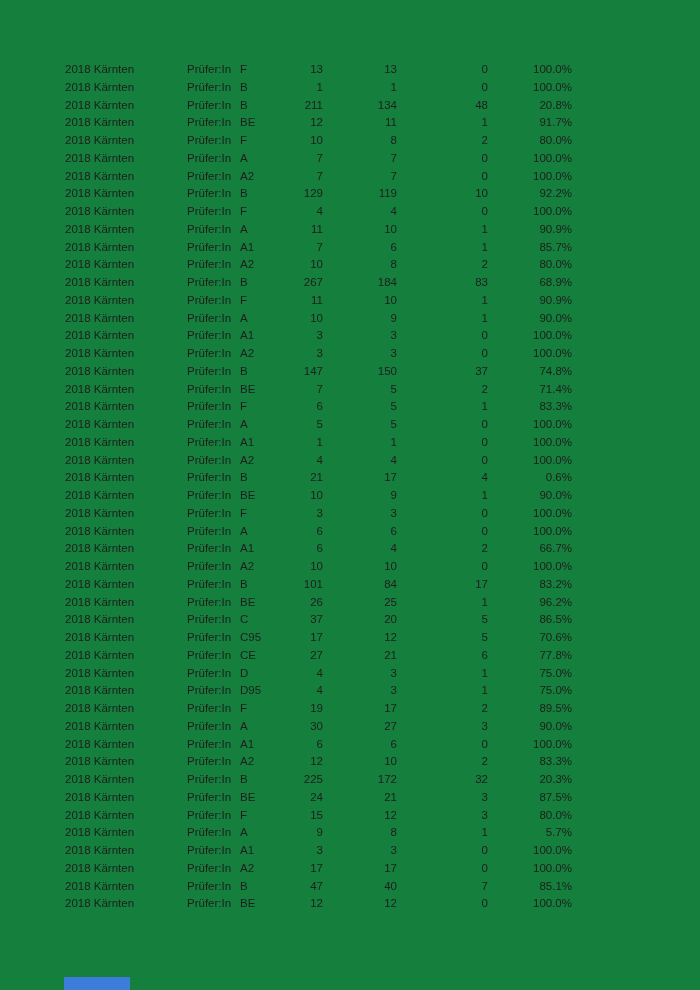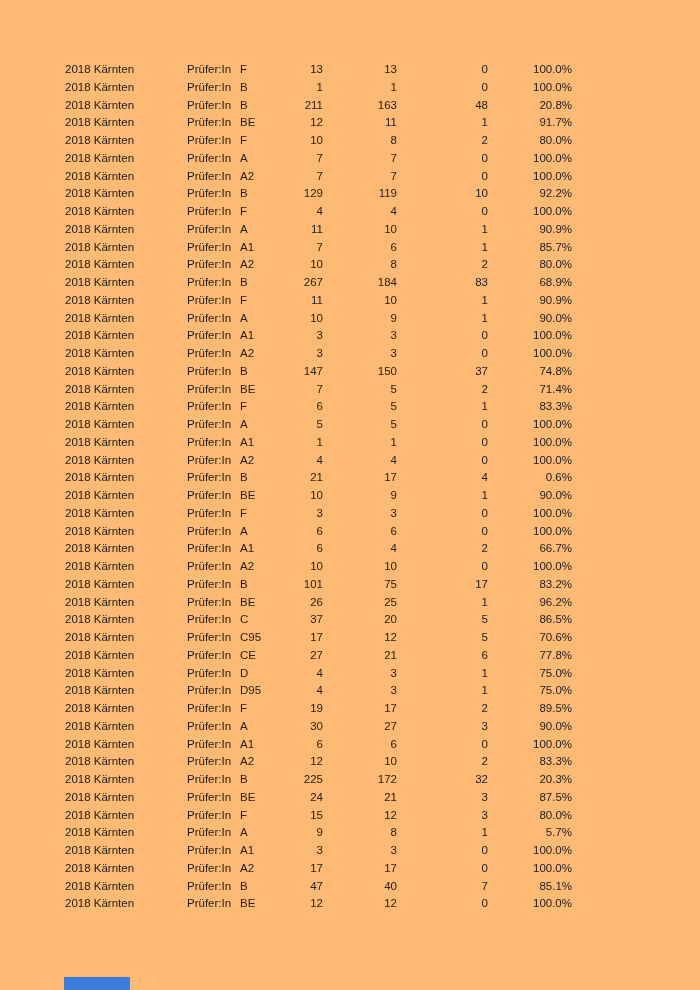--- a/index.html
+++ b/index.html
@@ -11,21 +11,21 @@
     position: relative;
     width: 700px;
     height: 990px;
     overflow: hidden;
     font-family: "Liberation Sans", sans-serif;
     color: #1d1d1d;
   }
   .page {
     position: absolute;
     inset: 0;
-    background: #fdba74;
+    background: #15803d;
   }
   .rows {
     position: absolute;
     top: 61px;
     left: 0;
     width: 637px;
   }
   .row {
     display: grid;
     grid-template-columns: 122px 53px 43px 40px 74px 91px 84px;
@@ -70,21 +70,21 @@
       <span class="cell c-right">1</span>
       <span class="cell c-right">0</span>
       <span class="cell c-right">100.0%</span>
     </div>
 
     <div class="row">
       <span class="cell c-left">2018 Kärnten</span>
       <span class="cell c-left">Prüfer:In</span>
       <span class="cell c-left">B</span>
       <span class="cell c-right">211</span>
-      <span class="cell c-right">163</span>
+      <span class="cell c-right">134</span>
       <span class="cell c-right">48</span>
       <span class="cell c-right">20.8%</span>
     </div>
 
     <div class="row">
       <span class="cell c-left">2018 Kärnten</span>
       <span class="cell c-left">Prüfer:In</span>
       <span class="cell c-left">BE</span>
       <span class="cell c-right">12</span>
       <span class="cell c-right">11</span>
@@ -340,21 +340,21 @@
       <span class="cell c-right">10</span>
       <span class="cell c-right">0</span>
       <span class="cell c-right">100.0%</span>
     </div>
 
     <div class="row">
       <span class="cell c-left">2018 Kärnten</span>
       <span class="cell c-left">Prüfer:In</span>
       <span class="cell c-left">B</span>
       <span class="cell c-right">101</span>
-      <span class="cell c-right">75</span>
+      <span class="cell c-right">84</span>
       <span class="cell c-right">17</span>
       <span class="cell c-right">83.2%</span>
     </div>
 
     <div class="row">
       <span class="cell c-left">2018 Kärnten</span>
       <span class="cell c-left">Prüfer:In</span>
       <span class="cell c-left">BE</span>
       <span class="cell c-right">26</span>
       <span class="cell c-right">25</span>

